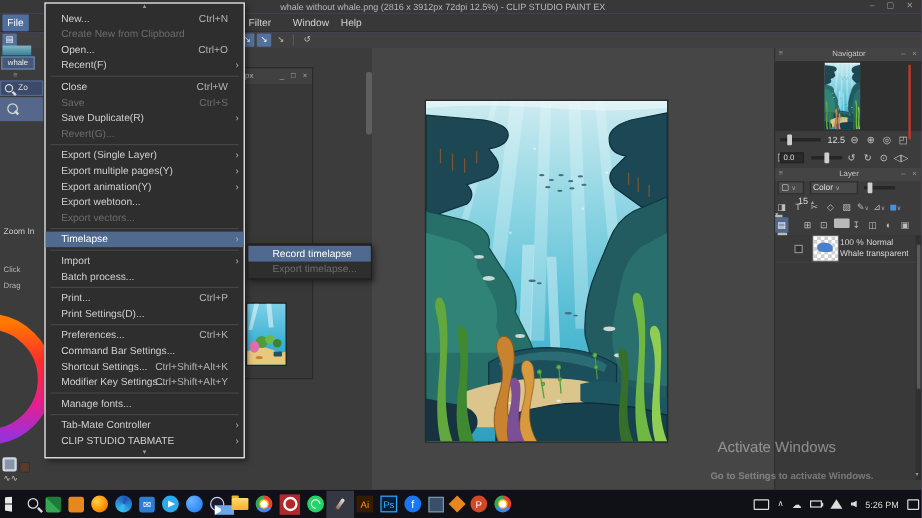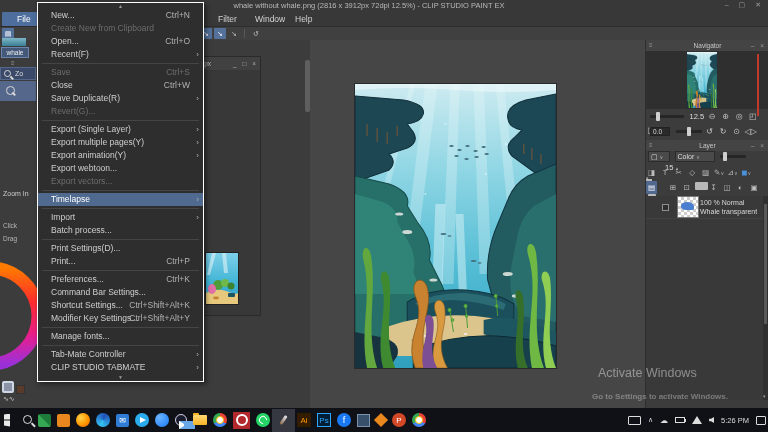--- a/index.html
+++ b/index.html
@@ -4,21 +4,21 @@
 <style>
   html,body{margin:0;padding:0;background:#222;}
   *{box-sizing:border-box;font-family:"Liberation Sans",sans-serif;}
   .screen{position:relative;width:768px;height:432px;background:#8b5cf6;overflow:hidden;font-size:9px;color:#cfcfcf;}
   
   .titlebar{position:absolute;left:0;top:0;width:768px;height:11px;background:#383838;}
   .titlebar .ttl{position:absolute;left:0;right:30px;top:1px;text-align:center;font-size:7.5px;color:#b8b8b8;white-space:nowrap;}
   .wctl{position:absolute;right:3px;top:1px;font-size:7px;color:#9a9a9a;letter-spacing:4px;}
   
   .menubar{position:absolute;left:0;top:11px;width:768px;height:16px;background:#383838;border-bottom:1px solid #2d2d2d;}
-  .mb-item{position:absolute;top:1px;height:14px;line-height:14px;padding:0 15px;font-size:8.5px;color:#d2d2d2;}
+  .mb-item{position:absolute;top:1px;height:14px;line-height:14px;padding:0 4px;font-size:8.5px;color:#d2d2d2;}
   .mb-file{left:2px;background:#4e6e9d;color:#fff;border-radius:1px;}
   
   .toolbar{position:absolute;left:0;top:27px;width:768px;height:14px;background:#404040;border-bottom:1px solid #2f2f2f;}
   .tb-ico{position:absolute;top:1px;width:12px;height:11px;line-height:11px;text-align:center;font-size:7px;color:#c3c3c3;border-radius:1px;}
   .tb-on{background:#54719c;color:#fff;}
   .tb-sep{position:absolute;top:2px;width:1px;height:9px;background:#585858;}
   
   .leftdock{position:absolute;left:0;top:40px;width:310px;height:368px;background:#3c3c3c;}
   .doc-tab{position:absolute;left:1px;top:7px;width:28px;height:11px;background:#44597a;border:1px solid #6b85ad;color:#eee;font-size:6.5px;line-height:9px;text-align:center;overflow:hidden;}
   .tabthumb{position:absolute;left:2px;top:-2px;width:24px;height:8px;background:linear-gradient(#7fb8c8,#3a7f95);}
@@ -442,30 +442,30 @@
     <span>Open...</span>
     <span class="sc">Ctrl+O</span>
     
   </div>
         <div class="mi has-sub">
     <span>Recent(F)</span>
     <span class="sc"></span>
     <span class="ar">›</span>
   </div>
         <div class="msep"></div>
+        <div class="mi">
+    <span>Close</span>
+    <span class="sc">Ctrl+W</span>
+    
+  </div>
         <div class="mi disabled">
     <span>Save</span>
     <span class="sc">Ctrl+S</span>
     
   </div>
-        <div class="mi">
-    <span>Close</span>
-    <span class="sc">Ctrl+W</span>
-    
-  </div>
         <div class="mi has-sub">
     <span>Save Duplicate(R)</span>
     <span class="sc"></span>
     <span class="ar">›</span>
   </div>
         <div class="mi disabled">
     <span>Revert(G)...</span>
     <span class="sc"></span>
     
   </div>
@@ -507,29 +507,29 @@
     <span class="sc"></span>
     <span class="ar">›</span>
   </div>
         <div class="mi">
     <span>Batch process...</span>
     <span class="sc"></span>
     
   </div>
         <div class="msep"></div>
         <div class="mi">
-    <span>Print Settings(D)...</span>
-    <span class="sc"></span>
-    
-  </div>
-        <div class="mi">
     <span>Print...</span>
     <span class="sc">Ctrl+P</span>
     
   </div>
+        <div class="mi">
+    <span>Print Settings(D)...</span>
+    <span class="sc"></span>
+    
+  </div>
         <div class="msep"></div>
         <div class="mi">
     <span>Preferences...</span>
     <span class="sc">Ctrl+K</span>
     
   </div>
         <div class="mi">
     <span>Command Bar Settings...</span>
     <span class="sc"></span>
     
@@ -558,20 +558,34 @@
   </div>
         <div class="mi has-sub">
     <span>CLIP STUDIO TABMATE</span>
     <span class="sc"></span>
     <span class="ar">›</span>
   </div>
       </div>
     <div class="scrollarrow">▼</div>
   </div>
 
+  <div class="submenu" id="submenu" style="top: 203px;">
+    <div id="submenu-items">
+        <div class="mi highlighted">
+    <span>Record timelapse</span>
+    <span class="sc"></span>
+    
+  </div>
+        <div class="mi disabled">
+    <span>Export timelapse...</span>
+    <span class="sc"></span>
+    
+  </div>
+      </div>
+  </div>
 
   <div class="watermark">
     <div class="wm1">Activate Windows</div>
     <div class="wm2">Go to Settings to activate Windows.</div>
   </div>
 
   <div class="taskbar">
     <div class="tb-icons" id="tb-icons">
         <div class="ticon k-win">
           <span></span>

